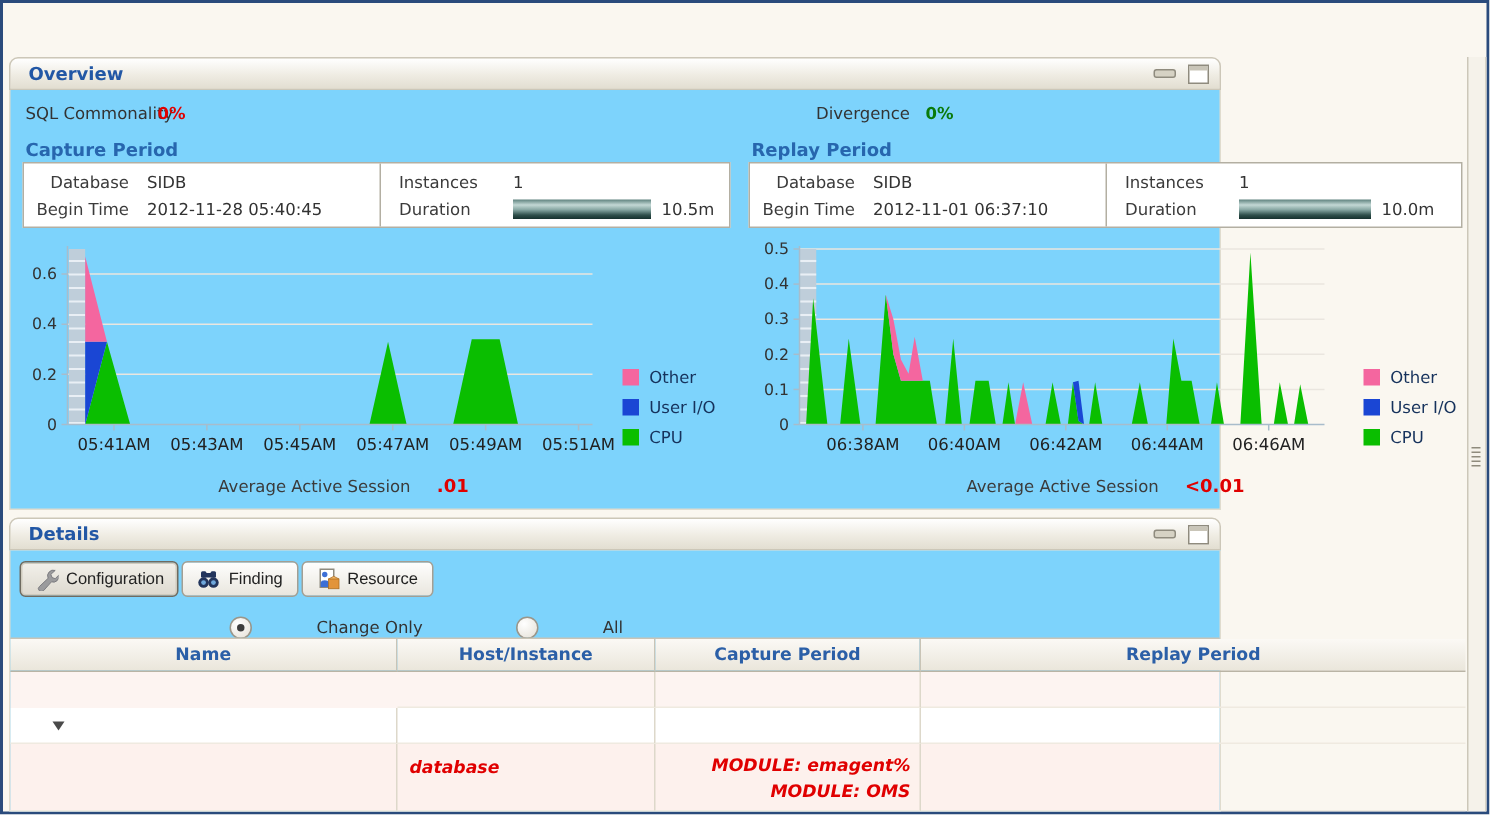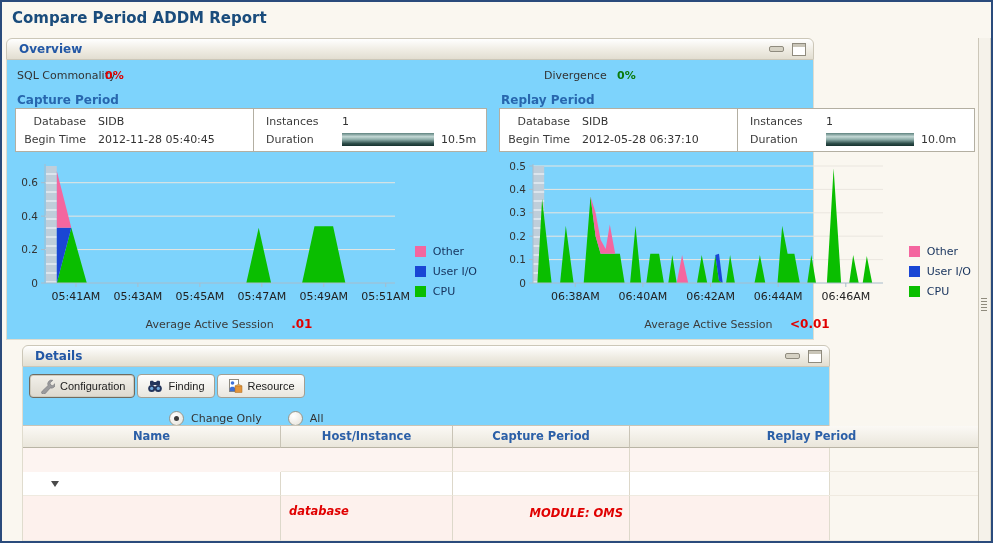--- a/index.html
+++ b/index.html
@@ -2,21 +2,21 @@
 <html><head>
 <meta charset="utf-8">
 <style>
   html,body{margin:0;padding:0;background:#fff;}
   .page{position:relative;width:989px;height:539px;border:2px solid #2A4B7C;background:#FAF7F0;
         font-family:"DejaVu Sans",sans-serif;font-size:11px;color:#333;overflow:hidden;}
   .page-title{position:absolute;left:10px;top:7px;font-size:15px;font-weight:bold;color:#1A4C7C;}
 
   .section{position:absolute;left:4px;width:808px;}
   #overview-section{top:36px;height:302px;}
-  #details-section{top:343px;height:196px;margin-left:16px;}
+  #details-section{top:343px;height:196px;}
   .sec-header{height:22px;background:linear-gradient(180deg,#FFFFFF,#EFECE3 55%,#E2DED1);
       border:1px solid #CCC7B8;border-radius:6px 6px 0 0;display:flex;align-items:center;
       justify-content:space-between;padding:0 7px 0 12px;box-sizing:border-box;}
   .sec-title{font-weight:bold;color:#2257A5;font-size:12px;}
   .win-controls{display:flex;gap:8px;align-items:center;}
   .minimize-icon{width:13px;height:4px;border:1px solid #8F8B7E;background:#D6D2C4;border-radius:2px;}
   .restore-icon{width:12px;height:11px;border:1px solid #8F8B7E;background:#fff;position:relative;}
   .restore-icon::before{content:"";position:absolute;left:0;top:0;right:0;height:3px;background:#C9C5B8;}
   .sec-body{position:absolute;top:22px;left:0;right:0;bottom:0;background:#7dd3fc;
       border:1px solid #E0DCCE;border-top:none;box-sizing:border-box;}
@@ -41,21 +41,21 @@
   .legend-swatch{width:11px;height:11px;}
   .legend-label{color:#16325C;font-size:11px;}
   .avg-row{position:absolute;top:257px;text-align:center;color:#3B3B3B;}
   .avg-value{font-weight:bold;font-size:12px;margin-left:14px;}
 
   .tabs-row{position:absolute;left:6px;top:7px;display:flex;gap:2px;}
   .tab-btn{display:flex;align-items:center;gap:5px;height:24px;padding:0 9px;border:1px solid #A39F93;
       border-radius:4px;background:linear-gradient(180deg,#FEFEFD,#E9E6DE);font-size:11px;color:#222;cursor:pointer;}
   .tab-btn.selected{border-color:#6F6B60;box-shadow:inset 0 0 0 1px #CFCBBE;
       background:linear-gradient(180deg,#F2F0EA,#DDD9CF);}
-  .radio-row{position:absolute;left:146px;top:44px;display:flex;align-items:center;}
+  .radio-row{position:absolute;left:146px;top:44px;display:flex;align-items:center;gap:36px;}
   .radio{width:13px;height:13px;border:1px solid #9A968A;border-radius:50%;
       background:radial-gradient(circle at 35% 30%,#fff,#E4E0D6);position:relative;margin-right:7px;}
   .radio.selected::after{content:"";position:absolute;left:4px;top:4px;width:5px;height:5px;border-radius:50%;background:#3C3C3C;}
   .radio-label{margin-right:26px;}
 
   .details-table{position:absolute;left:0;top:58px;right:0;bottom:0;border-top:1px solid #C9C4B6;}
   .th,.td{position:absolute;box-sizing:border-box;}
   .th{top:0;height:22px;line-height:21px;text-align:center;font-weight:bold;color:#2B5FA7;font-size:11.5px;
       background:linear-gradient(180deg,#FBF9F5,#EAE6DB);border-right:1px solid #C9C4B6;border-bottom:1px solid #B9B4A5;}
   .tr{position:absolute;left:0;right:0;}
@@ -68,21 +68,20 @@
   .right-splitter{position:absolute;left:976px;top:36px;bottom:0;width:11px;background:#F5F2EA;
       border-left:1px solid #CCC7B9;border-right:1px solid #D8D4C6;}
   .splitter-grip{position:absolute;left:2px;top:260px;width:6px;}
   .splitter-grip i{display:block;height:1px;background:#8F8B7D;margin-bottom:2px;}
   svg text{font-family:"DejaVu Sans",sans-serif;}
 </style>
 </head>
 <body>
 
 <div class="page">
-  <div class="page-title">Compare Period ADDM Report</div>
 
   <div class="section" id="overview-section">
     <div class="sec-header">
       <span class="sec-title">Overview</span>
       <span class="win-controls">
         <span class="minimize-icon"></span>
         <span class="restore-icon"></span>
       </span>
     </div>
     <div class="sec-body">
@@ -119,21 +118,21 @@
       </div>
 
       <div class="info-box" style="left:492px;top:48px;width:476px;">
         <div class="info-cell left">
           <div class="info-row">
             <span class="info-label">Database</span>
             <span>SIDB</span>
           </div>
           <div class="info-row">
             <span class="info-label">Begin Time</span>
-            <span>2012-05-28 06:37:10</span>
+            <span>2012-11-01 06:37:10</span>
           </div>
         </div>
         <div class="info-cell right">
           <div class="info-row">
             <span class="info-label la">Instances</span>
             <span>1</span>
           </div>
           <div class="info-row">
             <span class="info-label la">Duration</span>
             <span class="dur-bar" style="width:88px;"></span>
@@ -346,20 +345,21 @@
           <div class="td" style="left:430px;width:177px;"></div>
           <div class="td" style="left:607px;width:363px;border-right:none;"></div>
         </div>
 
         <div class="tr" style="top:70px;height:45px;background:#FDF1ED;">
           <div class="td" style="left:0;width:258px;"></div>
           <div class="td" style="left:258px;width:172px;">
             <span class="abs red-em" style="left:8px;top:8px;">database</span>
           </div>
           <div class="td" style="left:430px;width:177px;text-align:right;padding:7px 6px 0 0;">
+            <div class="red-em">MODULE: emagent%</div>
             <div class="red-em" style="margin-top:3px;">MODULE: OMS</div>
           </div>
           <div class="td" style="left:607px;width:363px;border-right:none;"></div>
         </div>
       </div>
     </div>
   </div>
 
   <div class="right-splitter">
     <div class="splitter-grip">

